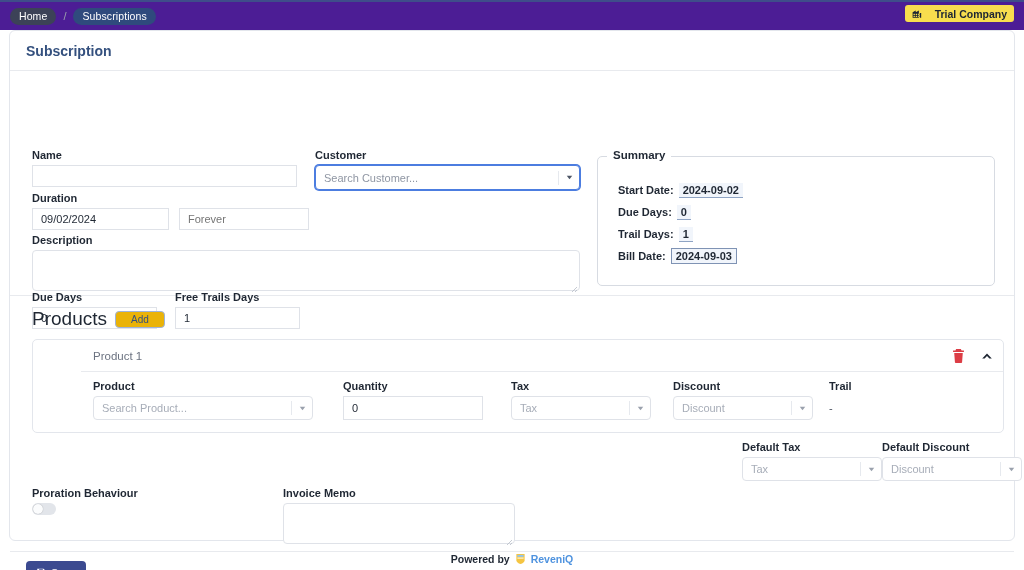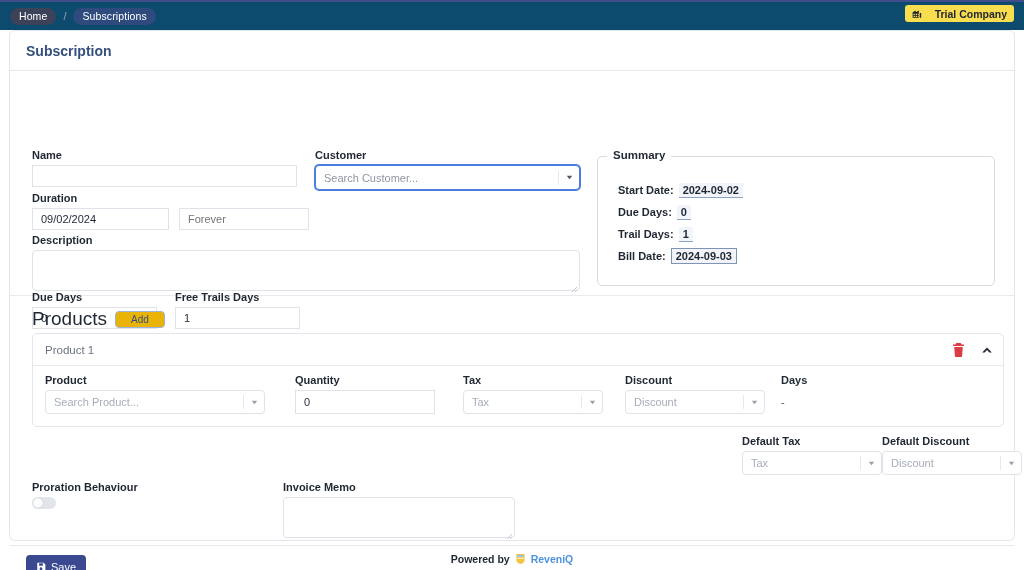--- a/index.html
+++ b/index.html
@@ -10,21 +10,21 @@
     font-family: "Liberation Sans", sans-serif;
     -webkit-font-smoothing: antialiased;
   }
   .page { position: relative; width: 1024px; height: 570px; overflow: hidden; background:#fff; }
 
   
   .topbar {
     position: relative;
     height: 30px;
     border-top: 2px solid #3f4d8a;
-    background: #0c4a6e;
+    background: #4c1d95;
     display: flex; align-items: center;
     padding: 0 10px;
   }
   .crumbs { display: flex; align-items: center; gap: 6px; }
   .crumb {
     display: inline-flex; align-items: center;
     height: 17px; padding: 0 9px;
     border-radius: 9px;
     font-size: 10.5px; color: #ffffff;
     letter-spacing: .1px;
@@ -144,23 +144,23 @@
   .products { position: relative; padding: 12px 16px 0 16px; }
   .products-head { display:flex; align-items:center; gap: 8px; padding-left: 6px;}
   .products-title { font-size: 19px; color: #1f2733; }
   .btn-add {
     border: 1px solid #9fb3d9; color: #34507e; background:#eab308;
     font-size: 10px; border-radius: 4px;
     height: 17px; padding: 0 15px; line-height: 15px; cursor: pointer;
     font-family: "Liberation Sans", sans-serif;
   }
   .prod-card {
-    margin-top: 3px; margin-left: 6px;
+    margin-top: 9px; margin-left: 6px;
     width: 972px;
-    border: 1px solid #e3e6ec; border-radius: 5px; background: #fff;
+    border: 1px solid #e3e6ec; border-radius: 5px; background: #fff; padding-left: 48px;
   }
   .prod-card-head {
     position: relative; height: 32px;
     display:flex; align-items:center;
     padding: 0 12px;
     border-bottom: 1px solid #e8eaee;
   }
   .prod-card-head .name { font-size: 11.5px; color: #6c7381; }
   .prod-head-actions {
     position:absolute; right: 10px; top: 0; height: 32px;
@@ -379,21 +379,21 @@
               <span class="divider"></span>
               <span class="caret">
                 <svg width="11" height="11" viewBox="0 0 20 20">
                     <path fill="#9aa1ad" d="M5 7l5 6 5-6z"></path>
                   </svg>
               </span>
             </div>
           </div>
 
           <div class="pcol pcol-total">
-            <span class="lbl">Days</span>
+            <span class="lbl">Trail</span>
             <div class="total-val">-</div>
           </div>
         </div>
       </div>
     </div>
 
     <div class="defaults">
       <div class="def-tax">
         <span class="lbl">Default Tax</span>
         <div class="sel">

